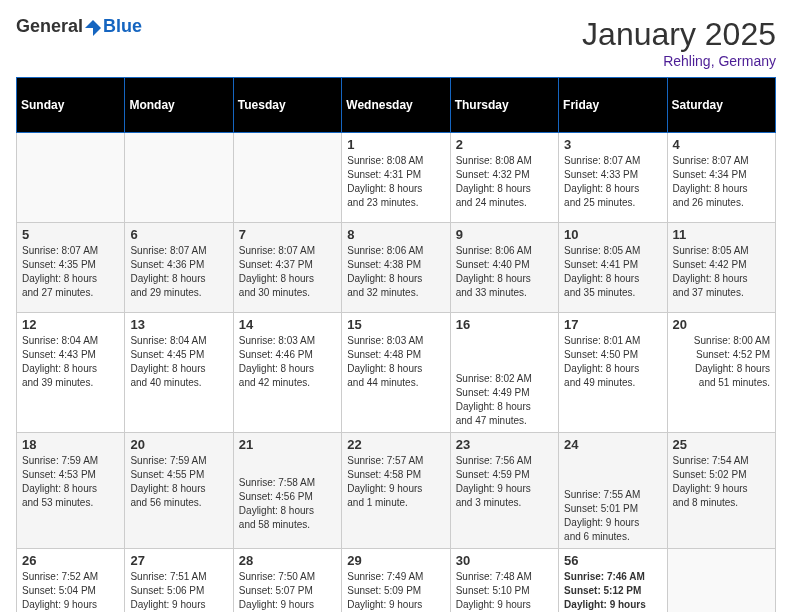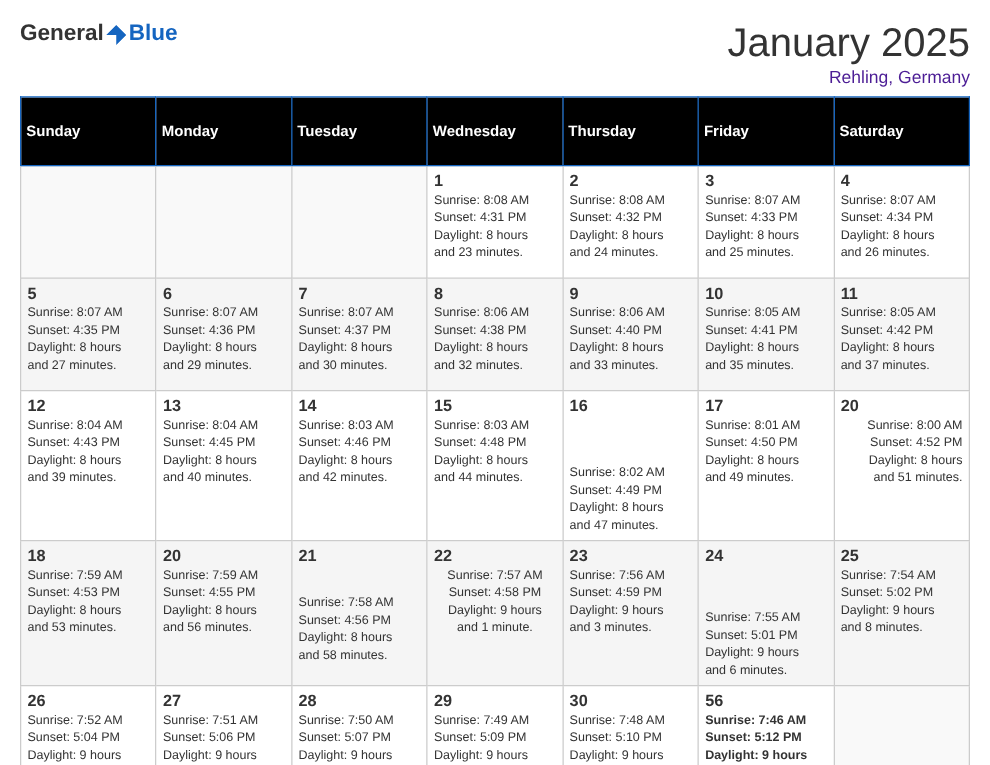--- a/index.html
+++ b/index.html
@@ -273,21 +273,21 @@
         </td>
         <td>
           <span class="day-number">21</span>
           <div class="cell-content" style="white-space: pre-line; margin-top: 24px;">Sunrise: 7:58 AM
 Sunset: 4:56 PM
 Daylight: 8 hours
 and 58 minutes.</div>
         </td>
         <td>
           <span class="day-number">22</span>
-          <div class="cell-content" style="white-space: pre-line; text-align: center;">Sunrise: 7:57 AM
+          <div class="cell-content" style="white-space: pre-line;">Sunrise: 7:57 AM
 Sunset: 4:58 PM
 Daylight: 9 hours
 and 1 minute.</div>
         </td>
         <td>
           <span class="day-number">23</span>
           <div class="cell-content" style="white-space: pre-line;">Sunrise: 7:56 AM
 Sunset: 4:59 PM
 Daylight: 9 hours
 and 3 minutes.</div>

